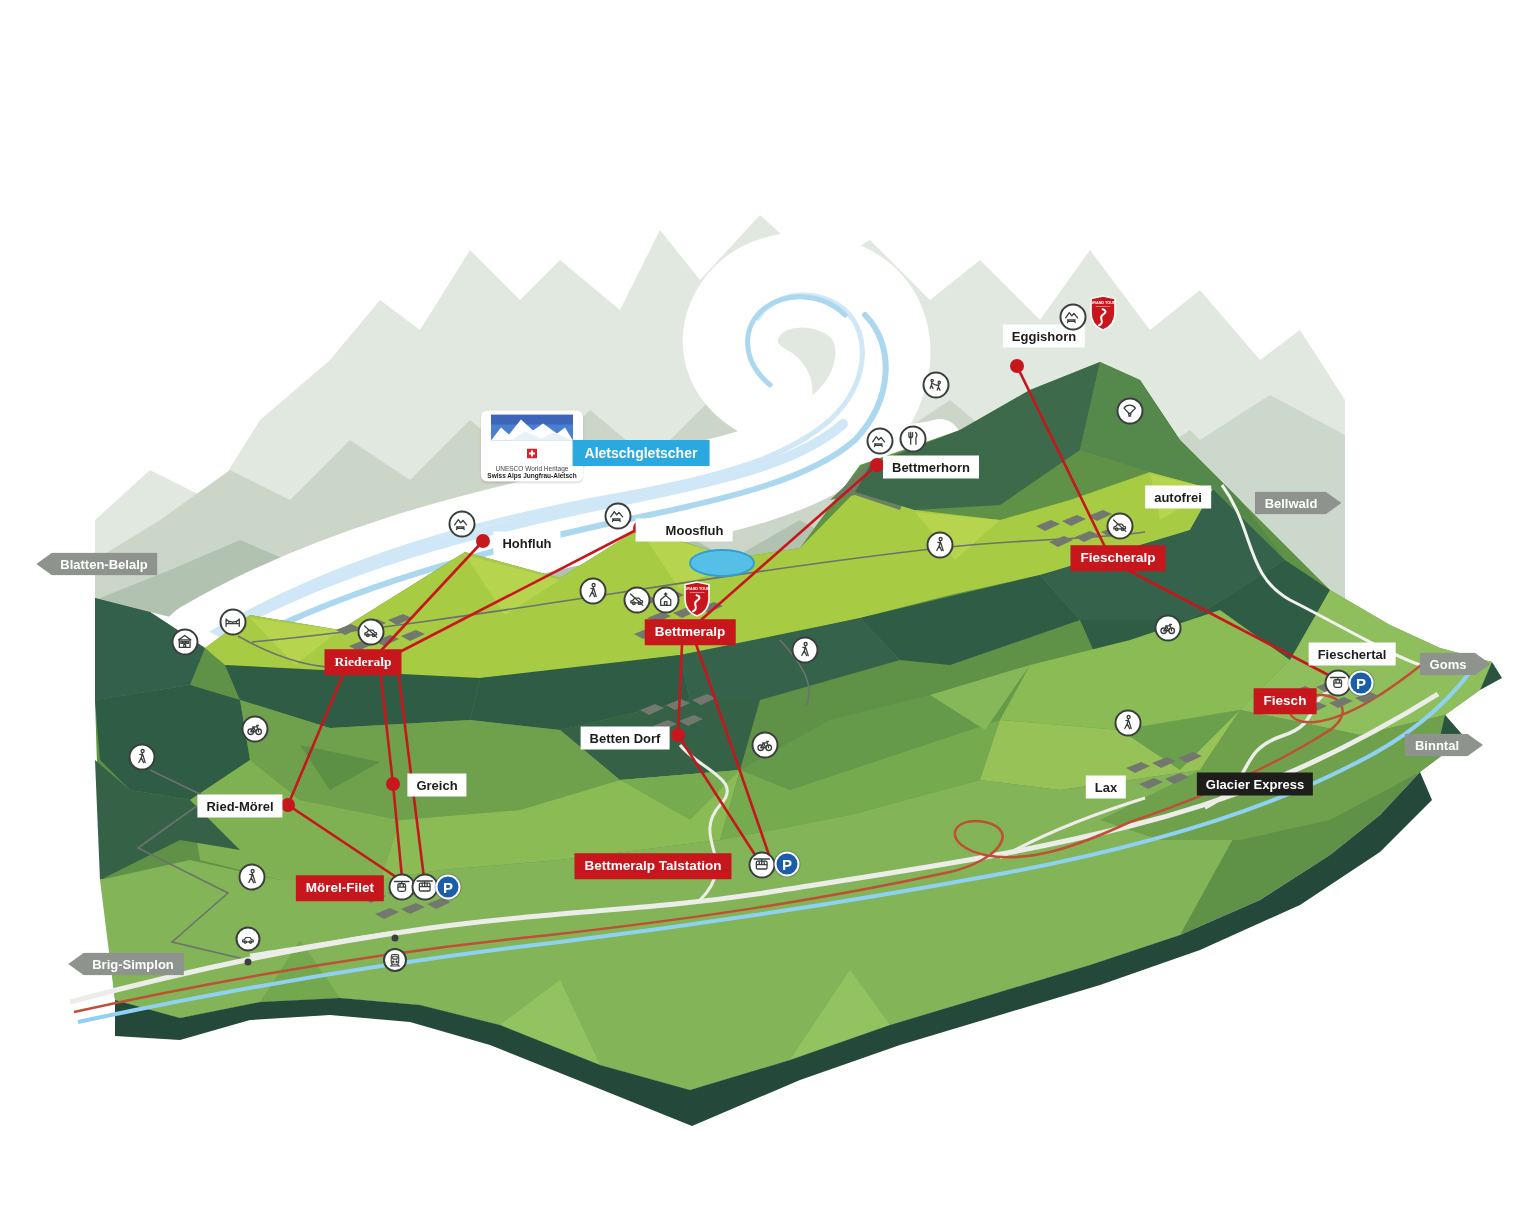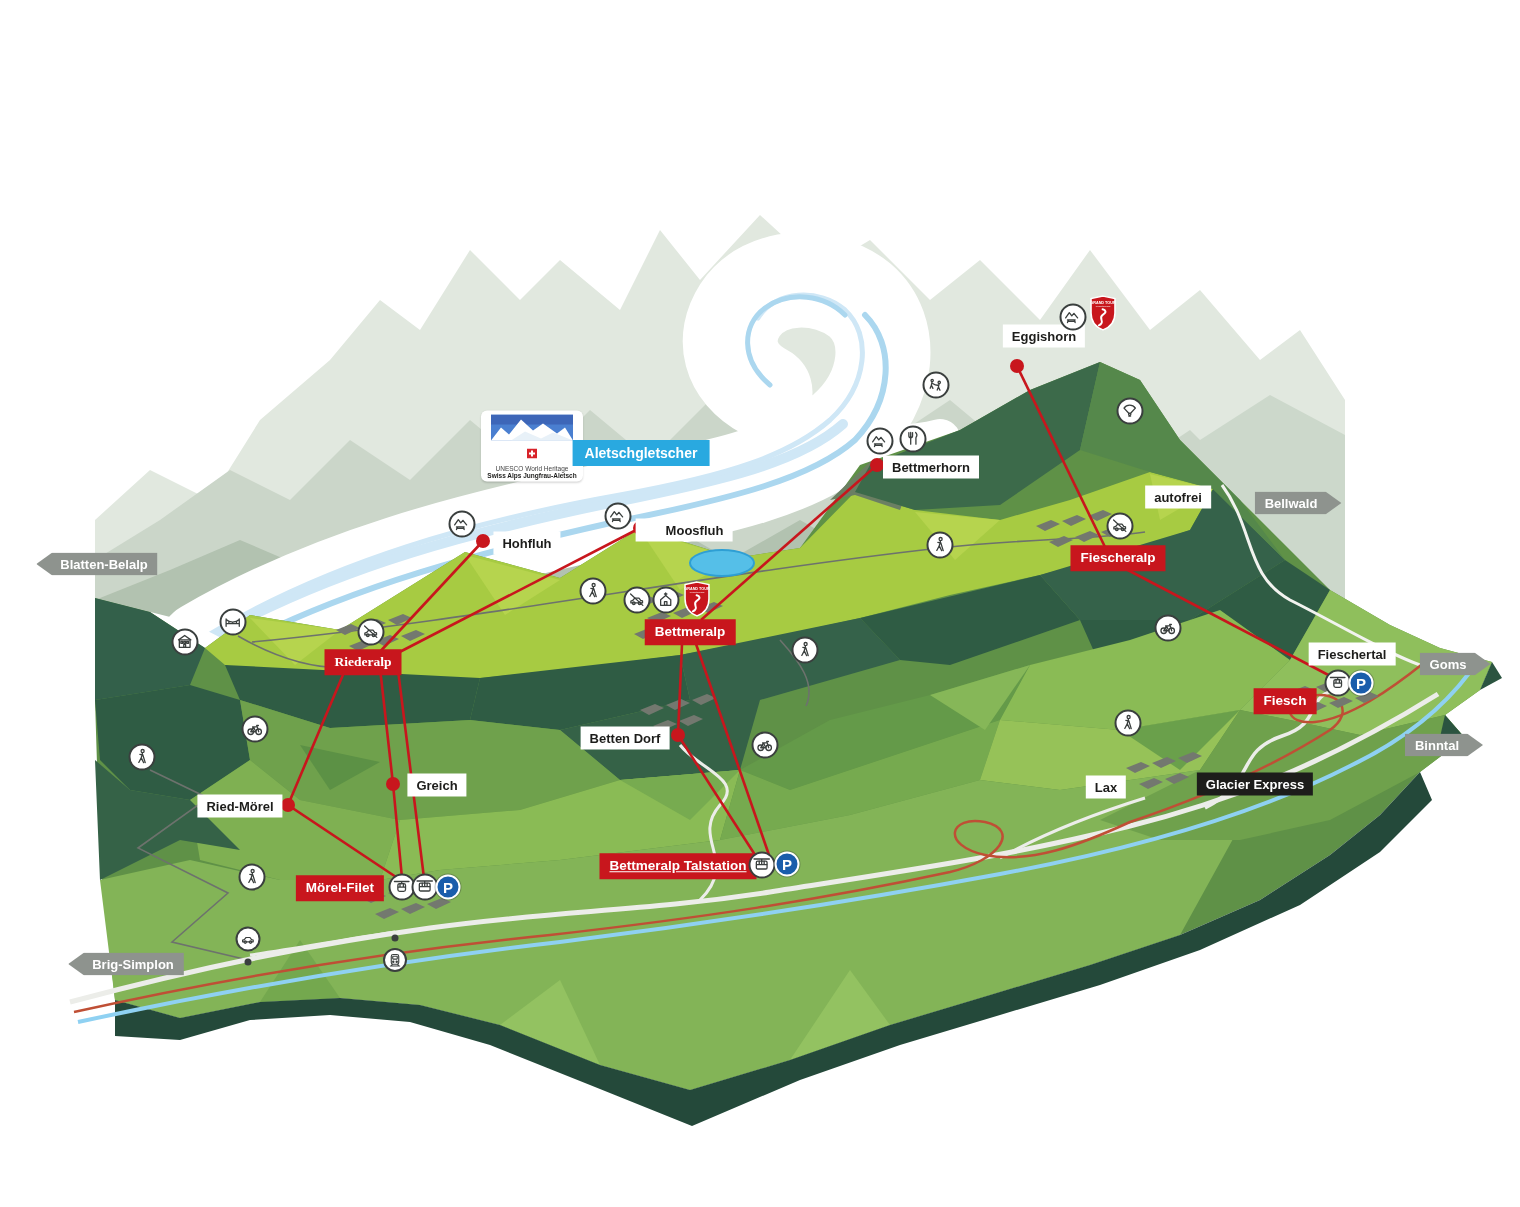--- a/index.html
+++ b/index.html
@@ -202,21 +202,21 @@
         <rect x="2" y="4" width="6" height="2" fill="#fff"></rect>
       </svg>
       <div class="u1">UNESCO World Heritage</div>
       <div class="u2">Swiss Alps Jungfrau-Aletsch</div>
     </div>
   <div class="lbl lbl-red" style="left: 363px; top: 662px; font-family: Liberation Serif, serif;">Riederalp</div>
       <div class="lbl lbl-red" style="left: 690px; top: 632px;">Bettmeralp</div>
       <div class="lbl lbl-red" style="left: 1118px; top: 558px;">Fiescheralp</div>
       <div class="lbl lbl-red" style="left: 1285px; top: 701px; text-align: right;">Fiesch</div>
       <div class="lbl lbl-red" style="left: 340px; top: 888px;">Mörel-Filet</div>
-      <div class="lbl lbl-red" style="left: 678px; top: 866px; text-decoration: underline;">Bettmeralp Talstation</div>
+      <div class="lbl lbl-red" style="left: 653px; top: 866px;">Bettmeralp Talstation</div>
       <div class="lbl lbl-white" style="left: 527px; top: 543px;">Hohfluh</div>
       <div class="lbl lbl-white" style="left: 684px; top: 530px; padding-left: 30px;">Moosfluh</div>
       <div class="lbl lbl-white" style="left: 931px; top: 467px; text-align: center;">Bettmerhorn</div>
       <div class="lbl lbl-white" style="left: 1044px; top: 336px;">Eggishorn</div>
       <div class="lbl lbl-white" style="left: 625px; top: 738px;">Betten Dorf</div>
       <div class="lbl lbl-white" style="left: 437px; top: 785px; text-align: center;">Greich</div>
       <div class="lbl lbl-white" style="left: 240px; top: 806px;">Ried-Mörel</div>
       <div class="lbl lbl-white" style="left: 1106px; top: 787px;">Lax</div>
       <div class="lbl lbl-white" style="left: 1178px; top: 497px;">autofrei</div>
       <div class="lbl lbl-white" style="left: 1352px; top: 618px; margin-top: 36px;">Fieschertal</div>

